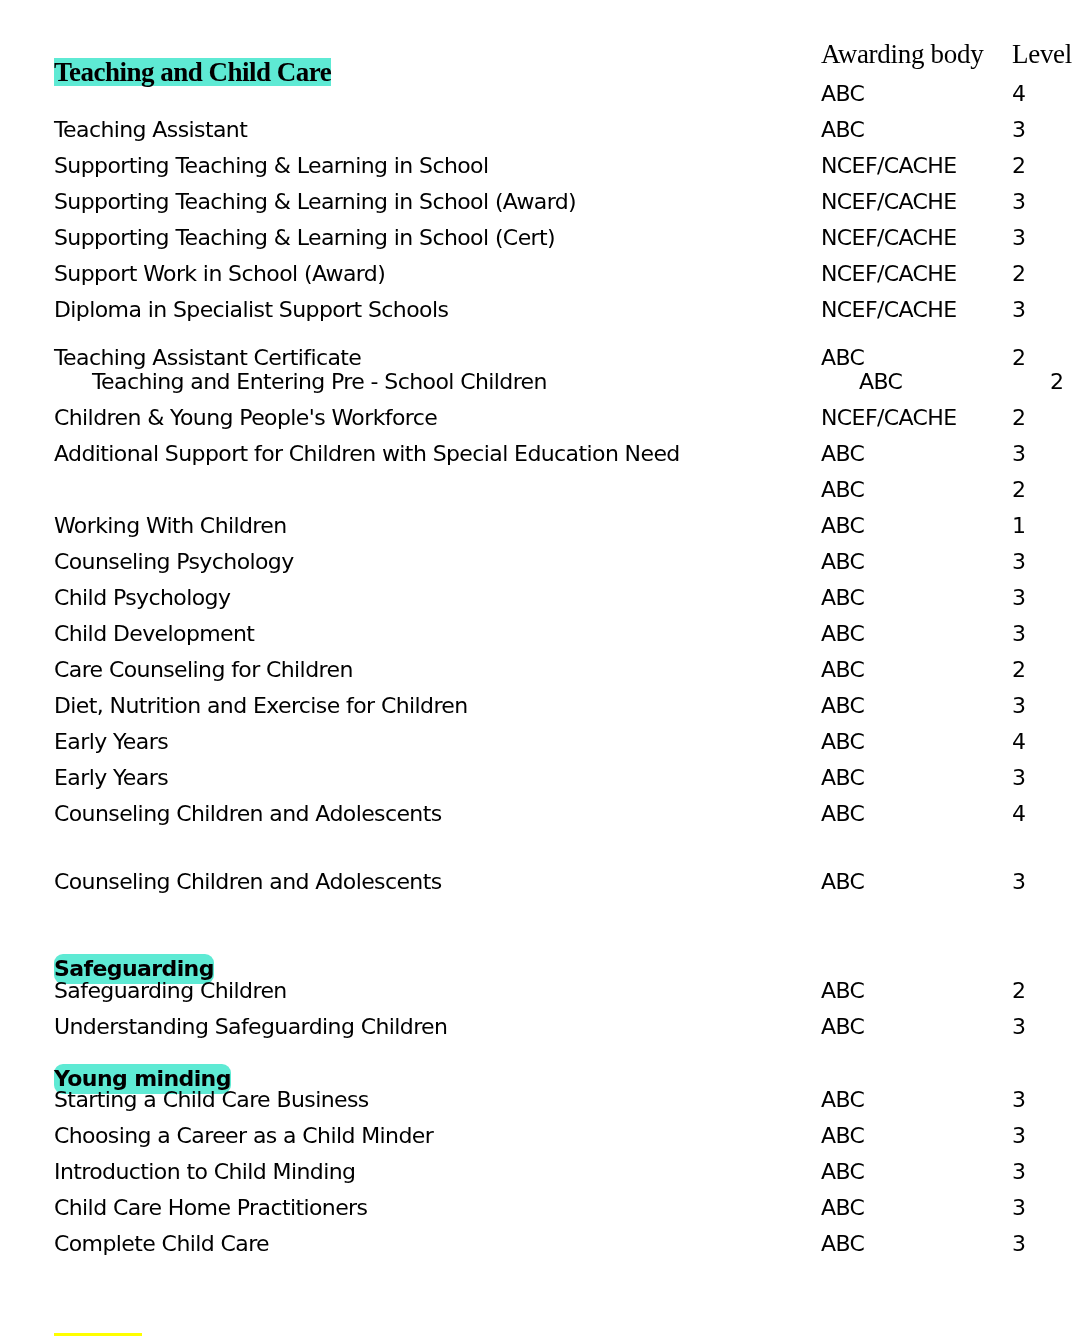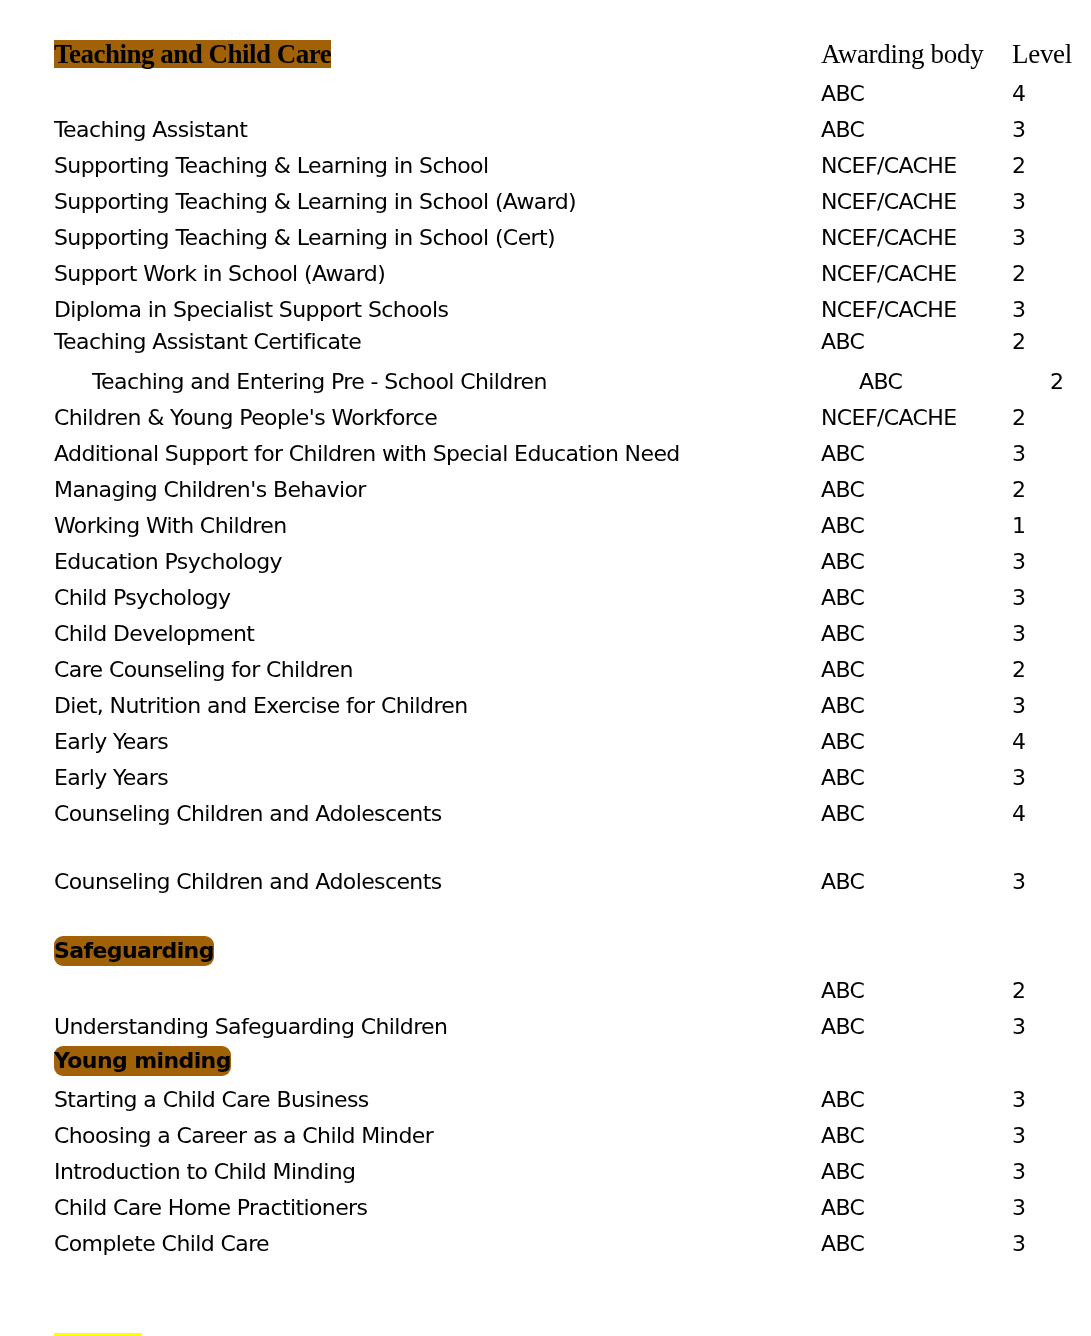--- a/index.html
+++ b/index.html
@@ -7,21 +7,21 @@
       width: 1091px; height: 1336px; overflow: hidden; position: relative;
       color: #000;
       font-family: "DejaVu Sans", sans-serif;
     }
     .page { position: absolute; left: 0; top: 0; width: 1091px; height: 1336px; }
     .row { position: absolute; left: 0; width: 1091px; height: 36px; }
     .col-name { position: absolute; left: 54px; white-space: nowrap; font-size: 22px; letter-spacing: -0.6px; line-height: 28px; }
     .col-body { position: absolute; left: 821px; white-space: nowrap; font-size: 22px; letter-spacing: -0.6px; line-height: 28px; }
     .col-level { position: absolute; left: 1012px; white-space: nowrap; font-size: 22px; line-height: 28px; }
     .hdr-serif { font-family: "Liberation Serif", "DejaVu Serif", serif; font-size: 27px; letter-spacing: -0.3px; }
-    .hl { background: #a16207; }
+    .hl { background: #5eead4; margin-top: 18px; }
     .hdr-main { font-weight: bold; }
     .hdr-sans { font-weight: bold; font-size: 22px; letter-spacing: -0.6px; line-height: 30px; border-radius: 9px; }
     .sliver { position: absolute; left: 54px; top: 1333px; width: 88px; height: 3px; background: #ffff00; }
   </style>
 </head>
 <body>
 
 <div class="page">
 
   <div class="row" style="top:40px;">
@@ -57,52 +57,51 @@
   <div class="row" style="top:260px;">
     <span class="col-name">Support Work in School (Award)</span>
     <span class="col-body">NCEF/CACHE</span>
     <span class="col-level">2</span>
   </div>
   <div class="row" style="top:296px;">
     <span class="col-name">Diploma in Specialist Support Schools</span>
     <span class="col-body">NCEF/CACHE</span>
     <span class="col-level">3</span>
   </div>
-  <div class="row" style="top:328px;">
+  <div class="row" style="top:344px;">
     <span class="col-name">Teaching Assistant Certificate</span>
     <span class="col-body">ABC</span>
     <span class="col-level">2</span>
   </div>
   <div class="row" style="top:368px;margin-left:38px;">
     <span class="col-name">Teaching and Entering Pre - School Children</span>
     <span class="col-body">ABC</span>
     <span class="col-level">2</span>
   </div>
   <div class="row" style="top:404px;">
     <span class="col-name">Children &amp; Young People's Workforce</span>
     <span class="col-body">NCEF/CACHE</span>
     <span class="col-level">2</span>
   </div>
   <div class="row" style="top:440px;">
     <span class="col-name">Additional Support for Children with Special Education Need</span>
     <span class="col-body">ABC</span>
     <span class="col-level">3</span>
   </div>
   <div class="row" style="top:476px;">
-    <span class="col-name">Managing Children's Behavior</span>
     <span class="col-body">ABC</span>
     <span class="col-level">2</span>
   </div>
   <div class="row" style="top:512px;">
     <span class="col-name">Working With Children</span>
     <span class="col-body">ABC</span>
     <span class="col-level">1</span>
   </div>
   <div class="row" style="top:548px;">
-    <span class="col-name">Education Psychology</span>
+    <span class="col-name">Counseling Psychology</span>
     <span class="col-body">ABC</span>
     <span class="col-level">3</span>
   </div>
   <div class="row" style="top:584px;">
     <span class="col-name">Child Psychology</span>
     <span class="col-body">ABC</span>
     <span class="col-level">3</span>
   </div>
   <div class="row" style="top:620px;">
     <span class="col-name">Child Development</span>
@@ -137,20 +136,21 @@
   <div class="row" style="top:868px;">
     <span class="col-name">Counseling Children and Adolescents</span>
     <span class="col-body">ABC</span>
     <span class="col-level">3</span>
   </div>
 
   <div class="row" style="top:936px;">
     <span class="col-name hdr-sans hl">Safeguarding</span>
   </div>
   <div class="row" style="top:977px;">
+    <span class="col-name">Safeguarding Children</span>
     <span class="col-body">ABC</span>
     <span class="col-level">2</span>
   </div>
   <div class="row" style="top:1013px;">
     <span class="col-name">Understanding Safeguarding Children</span>
     <span class="col-body">ABC</span>
     <span class="col-level">3</span>
   </div>
 
   <div class="row" style="top:1046px;">

